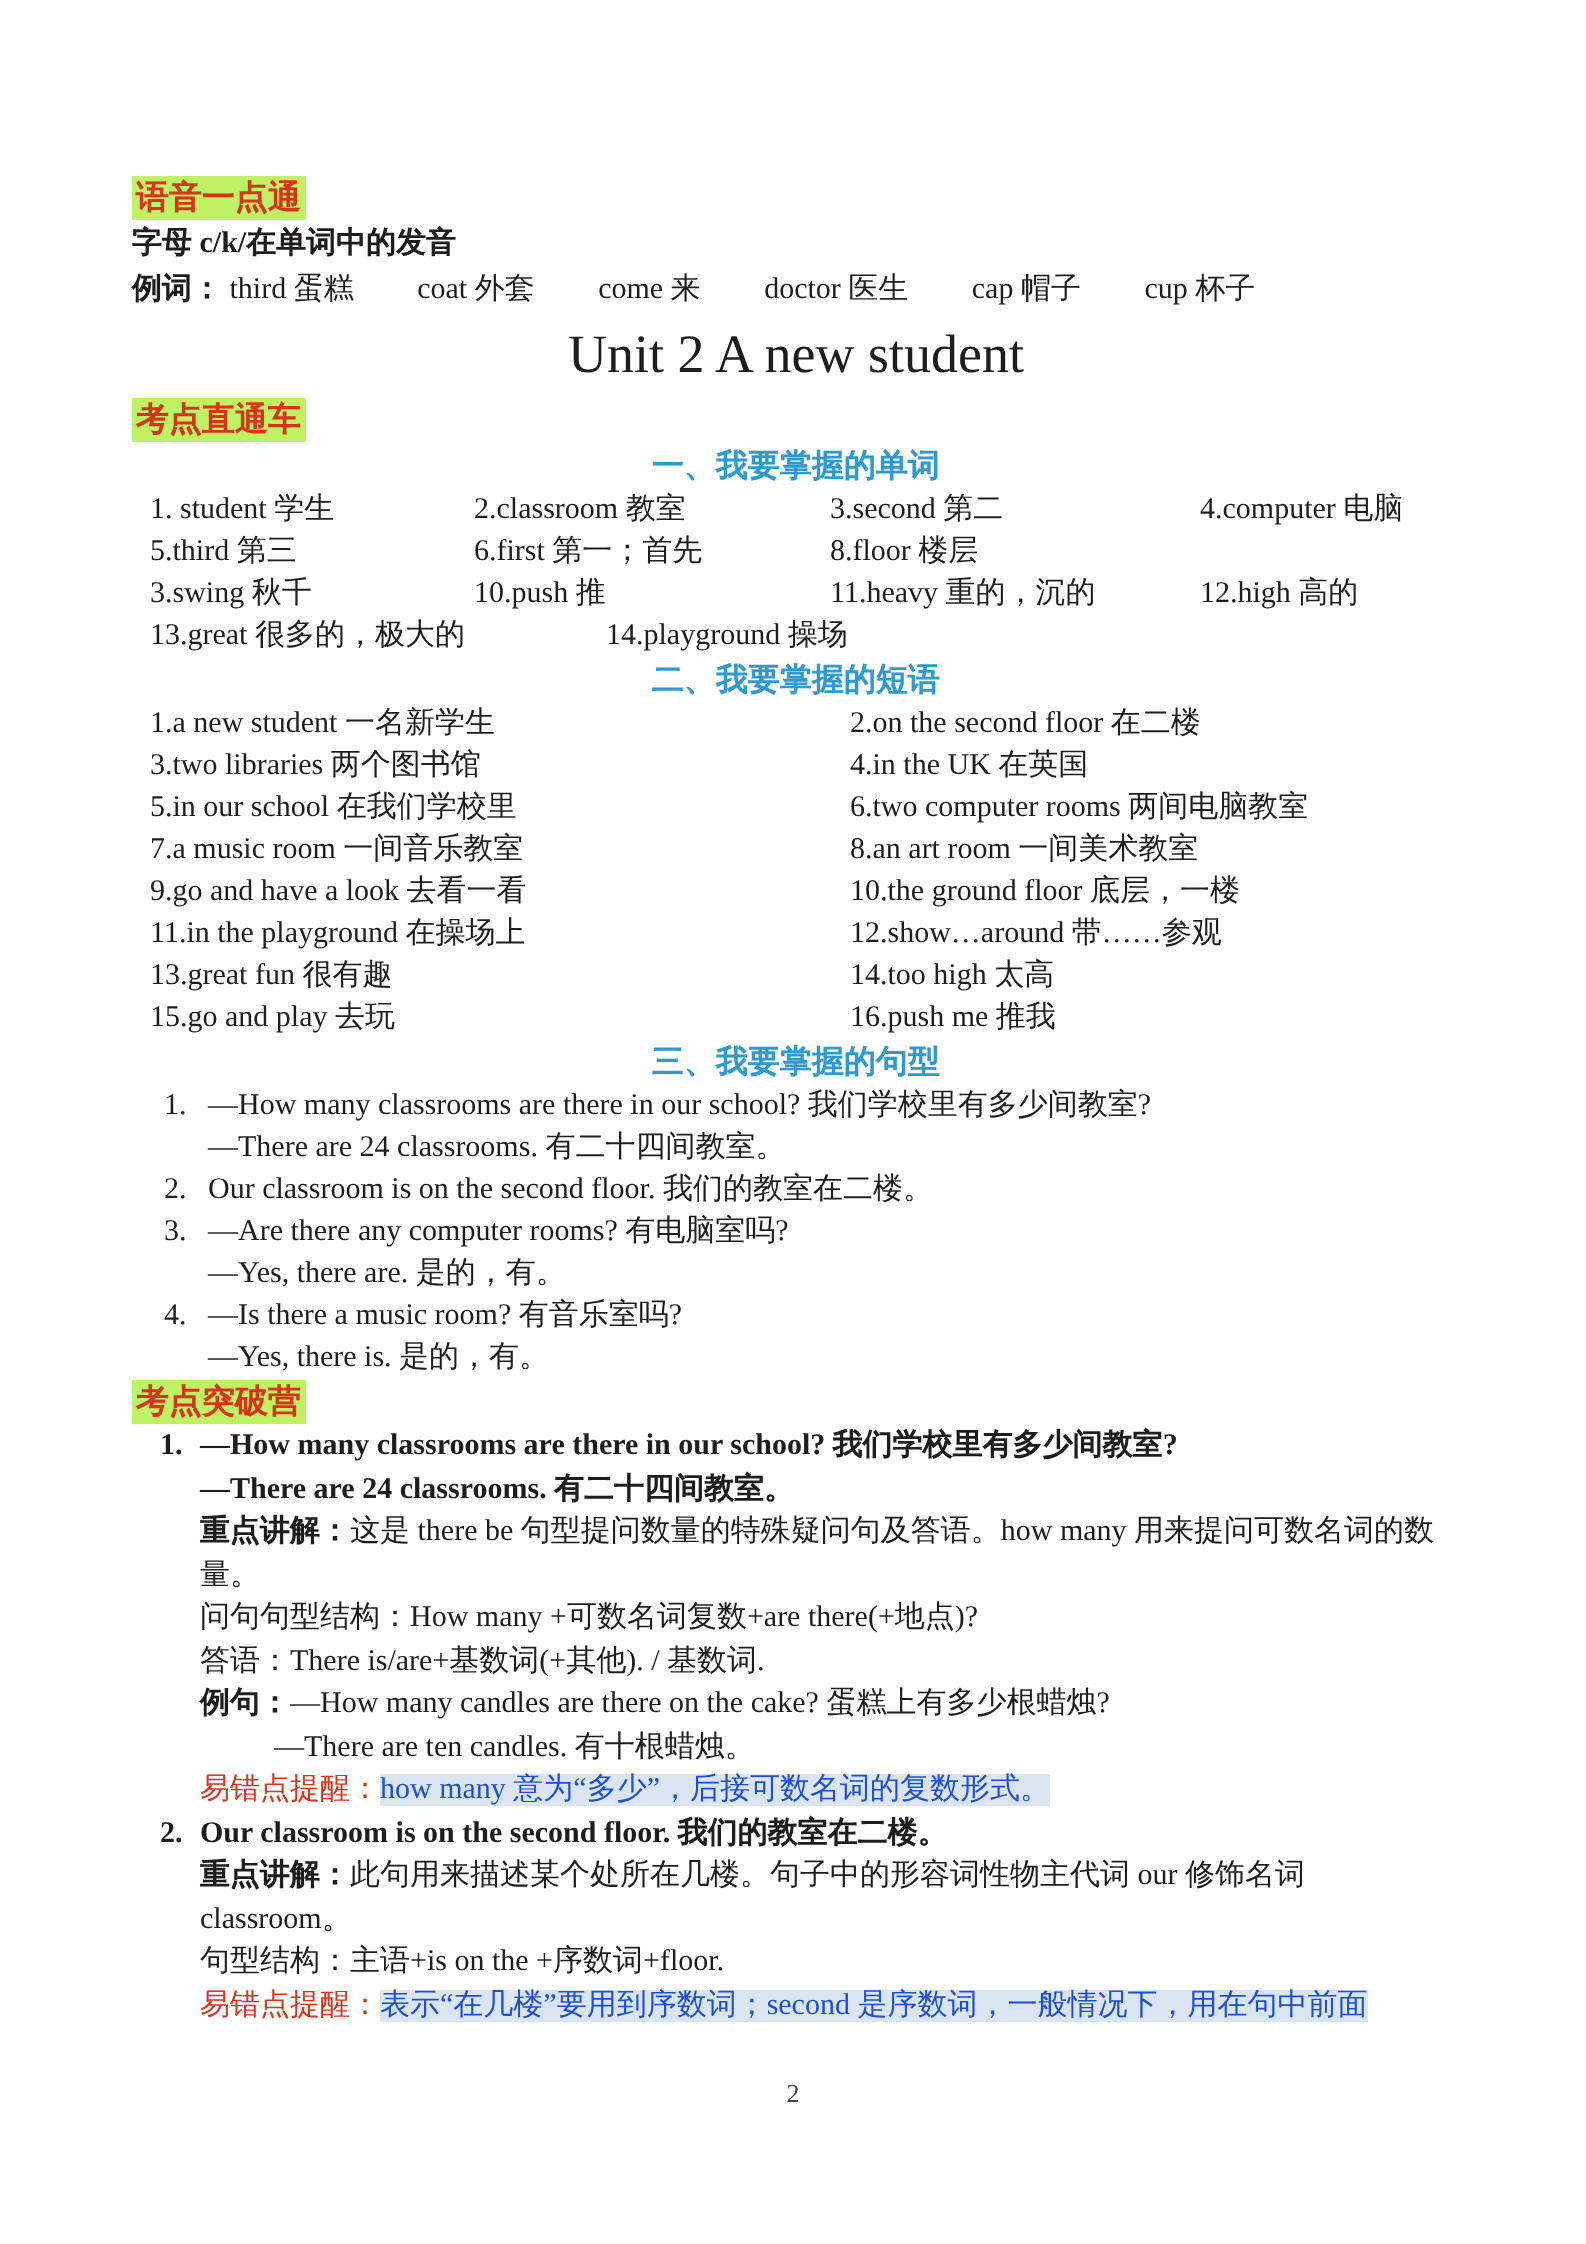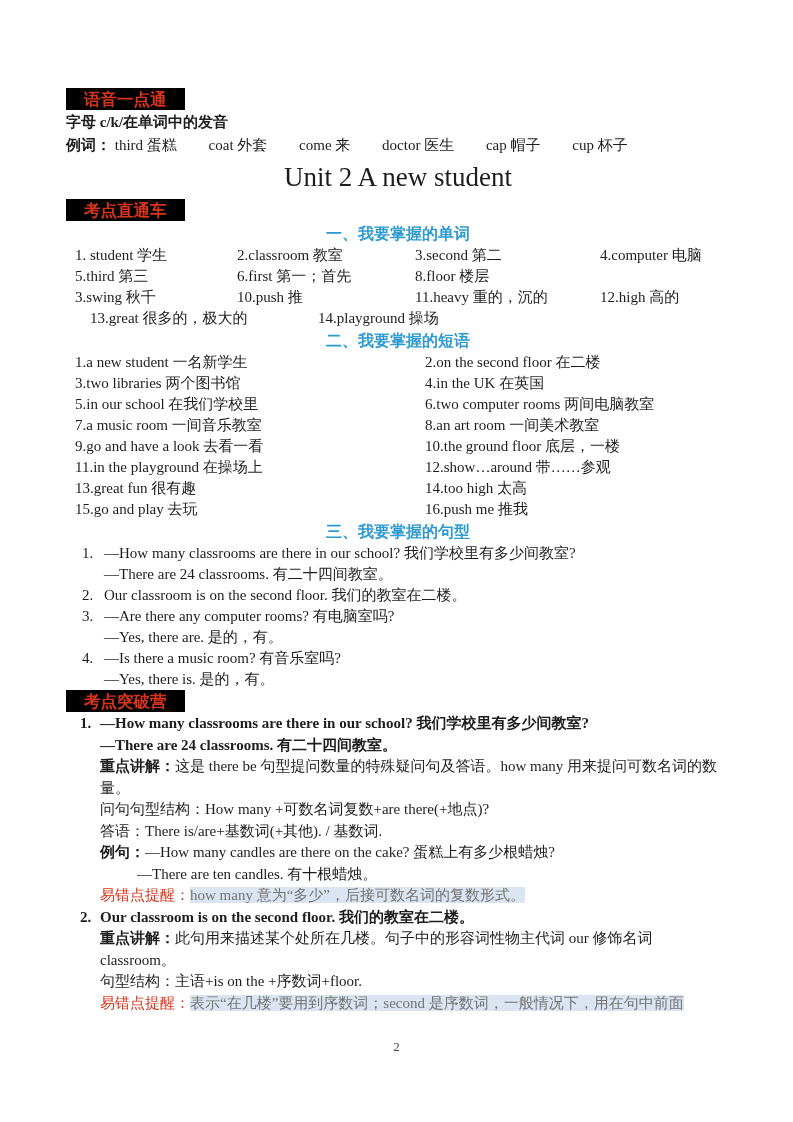--- a/index.html
+++ b/index.html
@@ -5,54 +5,54 @@
   html,body { margin:0; padding:0; background:#e9e9e9; }
   .page {
     position:relative; width:793px; height:1122px; margin:0 auto;
     background:#ffffff; overflow:hidden;
     font-family:"Liberation Serif", serif;
     color:#1d1d1d; font-size:15px; line-height:21px;
   }
   .content { position:absolute; left:66px; top:88px; width:664px; }
 
   .badge {
-    display:inline-block; background:#000000; color:#d8341c;
-    font-weight:700; font-size:16.5px; padding:0 18px;
+    display:inline-block; background:#bef264; color:#d8341c;
+    font-weight:700; font-size:16.5px; padding:0 2px;
     font-family:"Liberation Sans", sans-serif; line-height:22px;
   }
   .b { font-weight:700; }
   .phonics-line { line-height:23px; }
   .phonics-ex span.ex { margin-right:28px; }
   .phonics-ex span.ex:last-child { margin-right:14px; }
 
   .doc-title {
     text-align:center; font-weight:400; font-size:27px;
     margin:7px 0 9px 0; line-height:26px;
   }
 
   .heading-blue {
     color:#2e9ad2; font-weight:700; font-size:16px;
     font-family:"Liberation Sans", sans-serif; line-height:22px; margin-top:1px;text-align:center;
   }
 
   .words-row { display:grid; grid-template-columns:162px 178px 185px 1fr; padding-left:9px; }
   .words-row-last { display:flex; padding-left:9px; }
-  .words-row-last .w0 { width:228px;margin-left:15px; }
+  .words-row-last .w0 { width:228px; }
 
   .phrases-row { display:grid; grid-template-columns:350px 1fr; padding-left:9px; }
 
   .sentence-line { position:relative; padding-left:38px; }
   .sentence-num { position:absolute; left:16px; }
 
   .bt-item { position:relative; padding-left:34px; line-height:21.5px; }
   .bt-num { position:absolute; left:14px; font-weight:700; }
   .bt-headline { font-weight:700; }
   .ex2-indent { padding-left:37px; }
   .tip-label { color:#d8341c; font-weight:400; }
-  .tip-text { color:#737373; background:#dbe5f1; }
+  .tip-text { color:#1d4ed8; background:#dbe5f1; }
 
   .page-num {
     position:absolute; left:0; right:0; top:1036px; text-align:center;
     font-size:13px; color:#454545;
   }
 </style>
 </head>
 <body>
 
 <div class="page">

